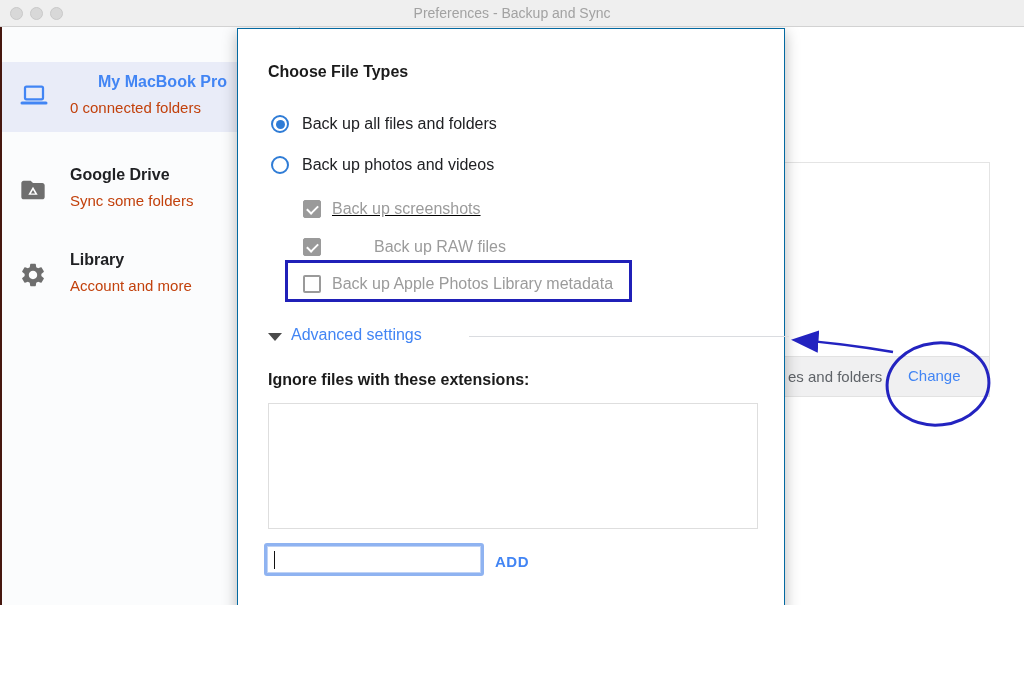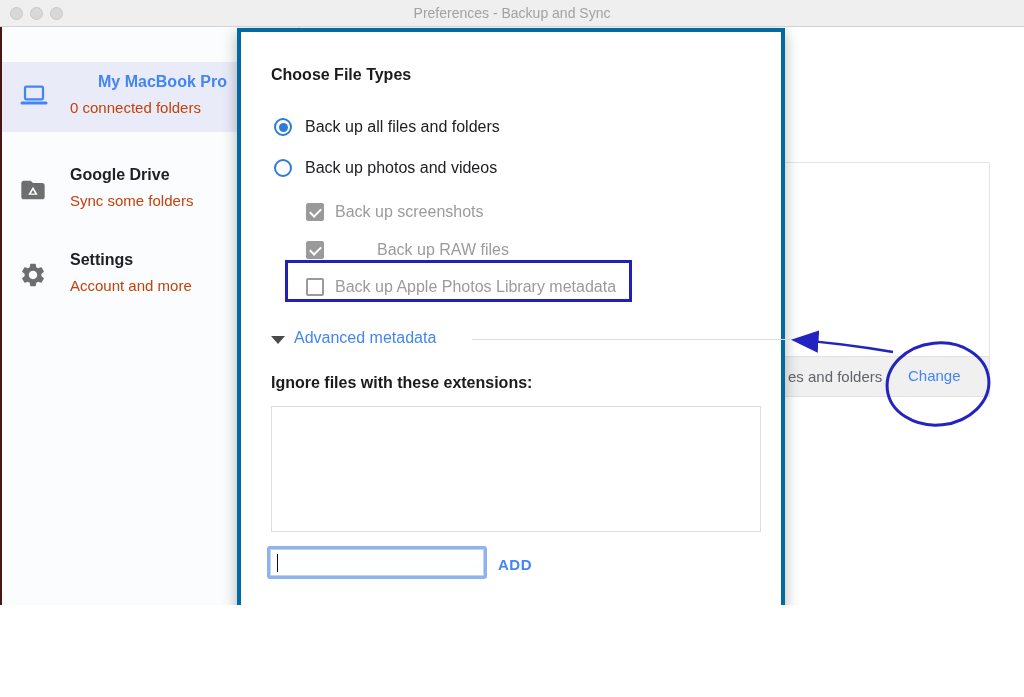--- a/index.html
+++ b/index.html
@@ -32,33 +32,33 @@
   
   .bg-panel { position:absolute; left:320px; top:162px; width:670px; height:194px;
     background:#ffffff; border:1px solid #e4e4e4; border-left:none; border-bottom:none; z-index:1; }
   .bg-bar { position:absolute; left:320px; top:356px; width:670px; height:41px;
     background:#f0f0f1; border:1px solid #e2e2e2; border-left:none; z-index:1; }
   .bg-bar-text { position:absolute; left:468px; top:11px; font-size:15px; color:#5f6368; }
   .bg-change { position:absolute; left:588px; top:10px; font-size:15px; color:#4285f4; cursor:pointer; }
 
   
   .dialog { position:absolute; left:237px; top:28px; width:548px; height:655px;
-    background:#ffffff; border:4px solid #0369a1; box-shadow:0 4px 14px rgba(0,0,0,0.28); z-index:2; }
+    background:#ffffff; border:1px solid #0369a1; box-shadow:0 4px 14px rgba(0,0,0,0.28); z-index:2; }
   .dlg-title { position:absolute; left:30px; top:34px; font-size:16px; font-weight:bold; color:#1b1b1b; }
 
   .radio-row { position:absolute; left:33px; height:22px; display:flex; align-items:center; cursor:pointer; }
   .rr1 { top:84px; } .rr2 { top:125px; }
   .radio { width:18px; height:18px; border:2px solid #2f7cd6; border-radius:50%;
     display:flex; align-items:center; justify-content:center; flex:0 0 auto; }
   .radio .dot { width:9px; height:9px; border-radius:50%; background:#2f7cd6; display:none; }
   .radio.on .dot { display:block; }
   .radio-label { margin-left:13px; font-size:16px; color:#202124; white-space:nowrap; }
 
   .check-row { position:absolute; left:65px; height:20px; display:flex; align-items:center; cursor:pointer; }
-  .cr1 { top:170px; } .cr2 { top:208px;gap:42px; } .cr3 { top:245px; }
+  .cr1 { top:170px;text-decoration:underline; } .cr2 { top:208px;gap:42px; } .cr3 { top:245px; }
   .checkbox { width:18px; height:18px; border-radius:2px; position:relative; flex:0 0 auto; }
   .checkbox.checked { background:#9a9a9a; border:1px solid #9a9a9a; }
   .checkbox.checked::after { content:""; position:absolute; left:3px; top:4px; width:9px; height:5px;
     border-left:2px solid #ffffff; border-bottom:2px solid #ffffff; transform:rotate(-45deg); }
   .checkbox.unchecked { background:#ffffff; border:2px solid #9a9a9a; }
   .check-label { margin-left:11px; font-size:16px; color:#9b9b9b; white-space:nowrap; }
 
   .adv-row { position:absolute; left:30px; top:297px; width:490px; height:22px; cursor:pointer; }
   .adv-tri { position:absolute; left:0; top:7px; width:0; height:0;
     border-left:7px solid transparent; border-right:7px solid transparent; border-top:8px solid #4a4a4a; }
@@ -124,21 +124,21 @@
       <div class="side-title">Google Drive</div>
       <div class="side-sub">Sync some folders</div>
     </div>
 
     <div class="side-item si-settings">
       <span class="side-icon">
         <svg width="28" height="28" viewBox="0 0 24 24">
           <path fill="#6e6e6e" d="M19.14,12.94c0.04-0.3,0.06-0.61,0.06-0.94c0-0.32-0.02-0.64-0.07-0.94l2.03-1.58c0.18-0.14,0.23-0.41,0.12-0.61 l-1.92-3.32c-0.12-0.22-0.37-0.29-0.59-0.22l-2.39,0.96c-0.5-0.38-1.03-0.7-1.62-0.94L14.4,2.81c-0.04-0.24-0.24-0.41-0.48-0.41 h-3.84c-0.24,0-0.43,0.17-0.47,0.41L9.25,5.35C8.66,5.59,8.12,5.92,7.63,6.29L5.24,5.33c-0.22-0.08-0.47,0-0.59,0.22L2.74,8.87 C2.62,9.08,2.66,9.34,2.86,9.48l2.03,1.58C4.84,11.36,4.8,11.69,4.8,12s0.02,0.64,0.07,0.94l-2.03,1.58 c-0.18,0.14-0.23,0.41-0.12,0.61l1.92,3.32c0.12,0.22,0.37,0.29,0.59,0.22l2.39-0.96c0.5,0.38,1.03,0.7,1.62,0.94l0.36,2.54 c0.05,0.24,0.24,0.41,0.48,0.41h3.84c0.24,0,0.44-0.17,0.47-0.41l0.36-2.54c0.59-0.24,1.13-0.56,1.62-0.94l2.39,0.96 c0.22,0.08,0.47,0,0.59-0.22l1.92-3.32c0.12-0.22,0.07-0.47-0.12-0.61L19.14,12.94z M12,15.6c-1.98,0-3.6-1.62-3.6-3.6 s1.62-3.6,3.6-3.6s3.6,1.62,3.6,3.6S13.98,15.6,12,15.6z"></path>
         </svg>
       </span>
-      <div class="side-title">Settings</div>
+      <div class="side-title">Library</div>
       <div class="side-sub">Account and more</div>
     </div>
   </div>
 
   <div class="bg-panel"></div>
   <div class="bg-bar">
     <span class="bg-bar-text">es and folders</span>
     <span class="bg-change">Change</span>
   </div>
 
@@ -164,21 +164,21 @@
       <span class="checkbox checked"></span>
       <span class="check-label">Back up RAW files</span>
     </div>
     <div class="check-row cr3">
       <span class="checkbox unchecked"></span>
       <span class="check-label">Back up Apple Photos Library metadata</span>
     </div>
 
     <div class="adv-row">
       <span class="adv-tri"></span>
-      <span class="adv-label">Advanced metadata</span>
+      <span class="adv-label">Advanced settings</span>
       <span class="adv-line"></span>
     </div>
 
     <div class="ignore-label">Ignore files with these extensions:</div>
     <textarea class="ext-area" style=""></textarea>
 
     <div class="ext-input-wrap">
       <div class="ext-input-inner">
         <span class="caret"></span>
       </div>

